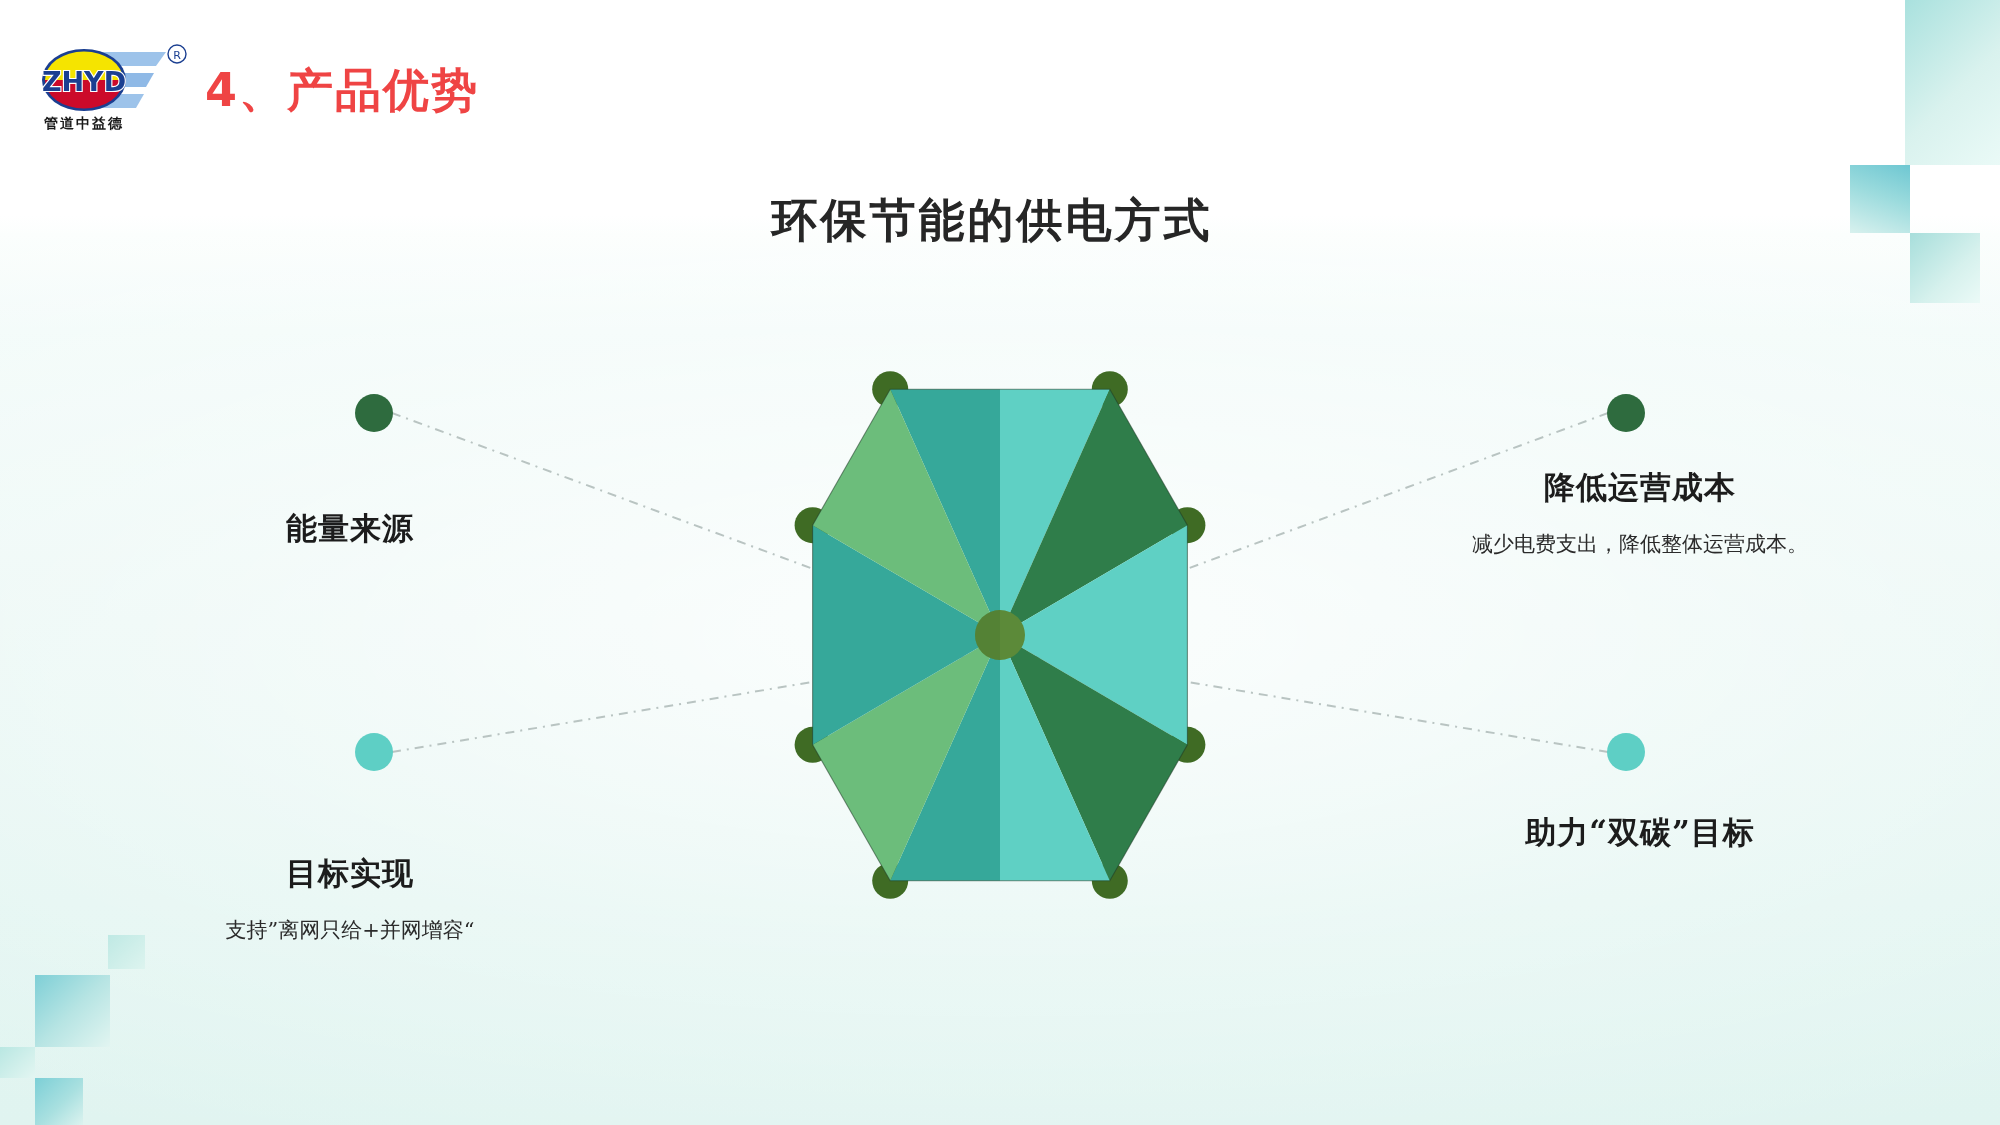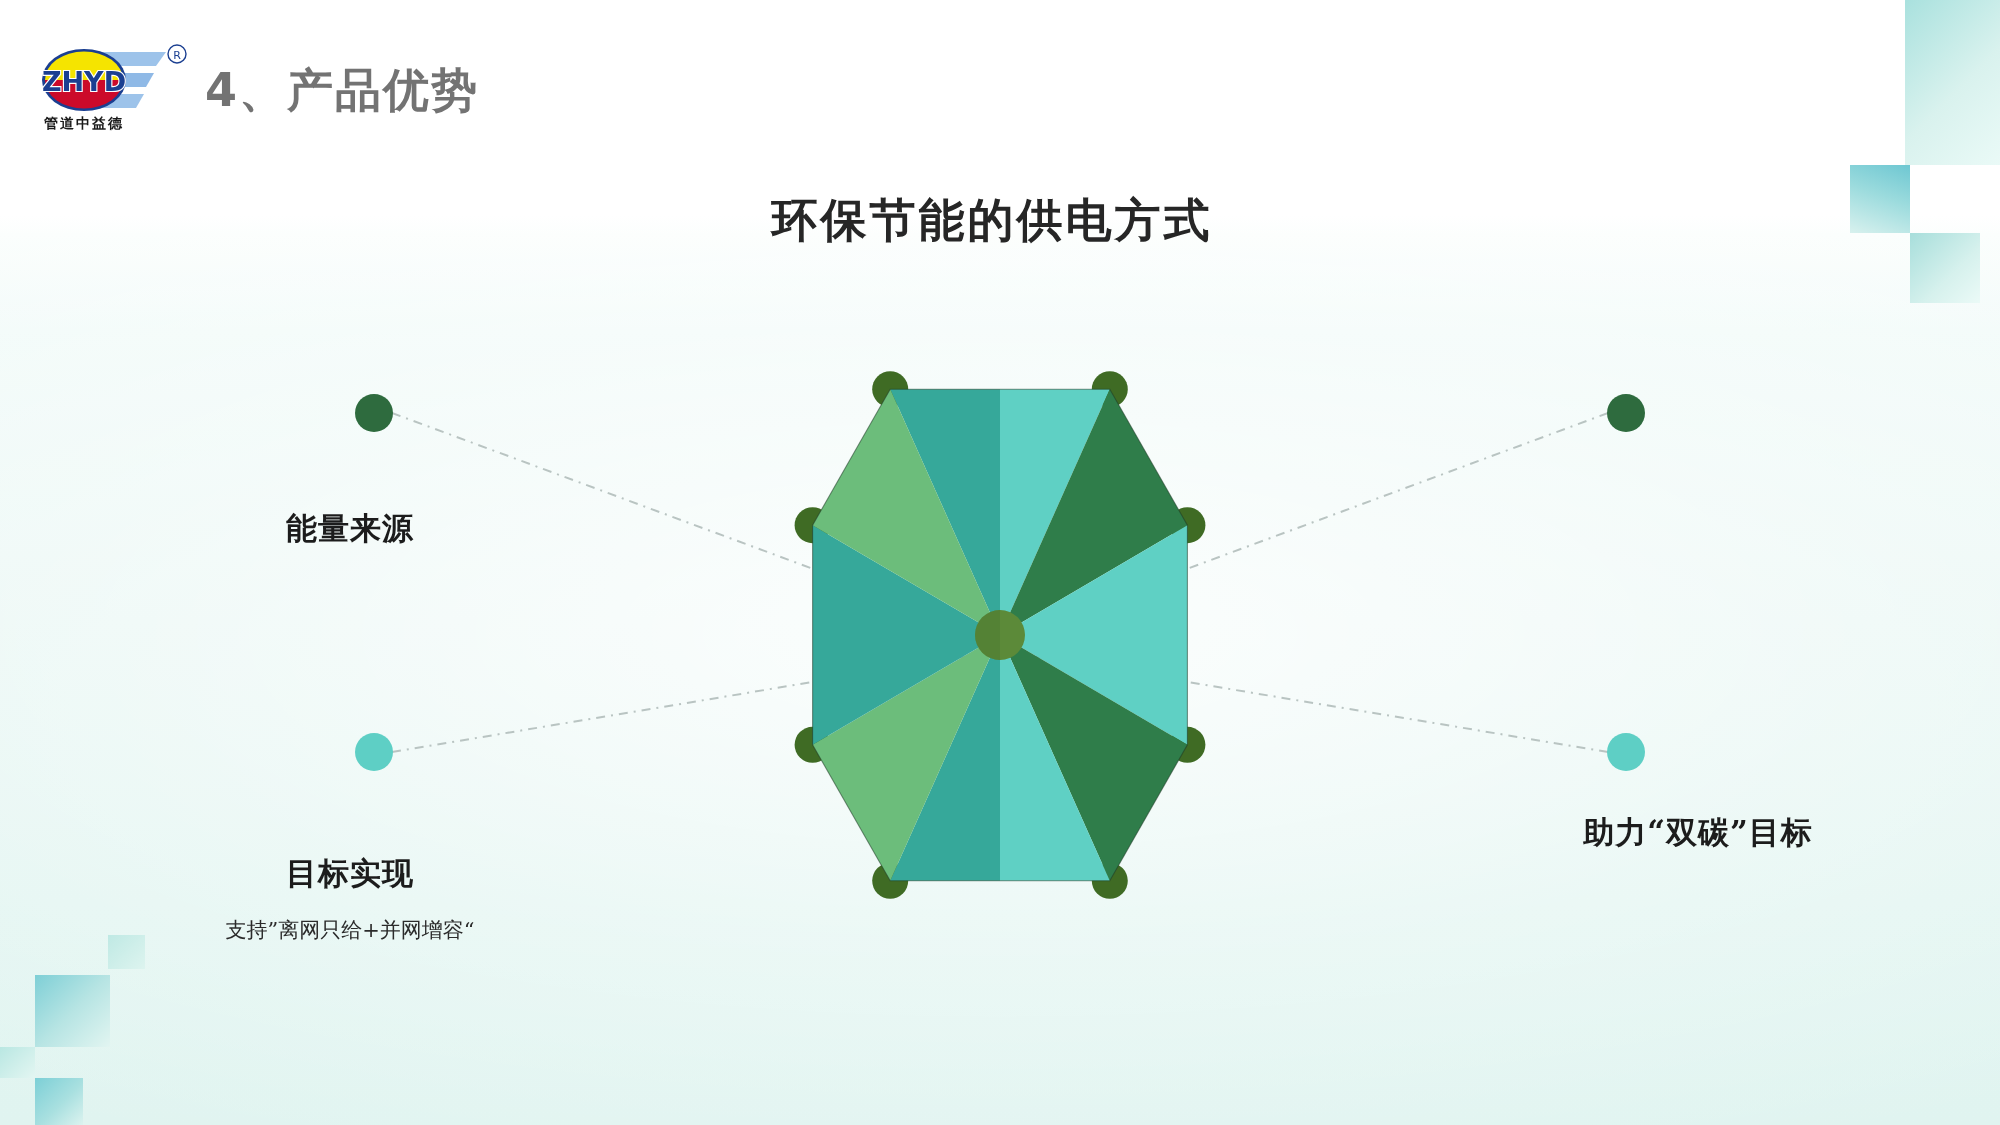--- a/index.html
+++ b/index.html
@@ -54,21 +54,21 @@
               background: linear-gradient(135deg,#7ccfd6 0%, #a9e0e0 55%, #dcf3ef 100%); }
 
   
   .logo { position:absolute; left:38px; top:40px; width:160px; height:95px; }
   .logo svg { display:block; }
 
   
   .section-title {
     position:absolute; left:205px; top:60px;
     font-size: 46px; font-weight: 700; letter-spacing: 2px;
-    color:#737373;
+    color:#ef4444;
     font-family:"DejaVu Sans","Liberation Sans",sans-serif;
     white-space: nowrap;
   }
   .slide-title {
     position:absolute; left:0; right:16px; top:190px;
     text-align:center;
     font-size: 46px; font-weight: 700; letter-spacing: 3px;
     color:#262626;
     font-family:"DejaVu Serif","Liberation Serif",serif;
   }
@@ -90,21 +90,21 @@
   .callout .c-body {
     font-size: 21px; color:#2b2b2b; line-height: 1.55;
     font-family:"DejaVu Serif","Liberation Serif",serif;
   }
   .callout.left  { text-align:center;margin-top:41px; }
   .callout.right { text-align:center; }
 
   .co-energy   { left:130px;  top:470px;  width:440px; }
   .co-lowcarb  { left:130px;  top:815px;  width:440px; }
   .co-cost     { left:1420px; top:470px;  width:440px; }
-  .co-dualcarb { left:1478px; top:815px;  width:440px; }
+  .co-dualcarb { left:1420px; top:815px;  width:440px; }
 </style>
 </head>
 <body>
 
 <div id="slide">
 
   <div class="bg-base"></div>
   <div class="bg-wash"></div>
 
   <div class="deco tr1"></div>
@@ -204,18 +204,22 @@
 
   <div class="callout left co-energy">
     <div class="c-head">能量来源</div>
   </div>
 
   <div class="callout left co-lowcarb">
     <div class="c-head">目标实现</div>
     <div class="c-body">支持”离网只给+并网增容“</div>
   </div>
 
+  <div class="callout right co-cost">
+    <div class="c-head">降低运营成本</div>
+    <div class="c-body">减少电费支出，降低整体运营成本。</div>
+  </div>
 
   <div class="callout right co-dualcarb">
     <div class="c-head">助力“双碳”目标</div>
   </div>
 
 </div>
 
 </body></html>

